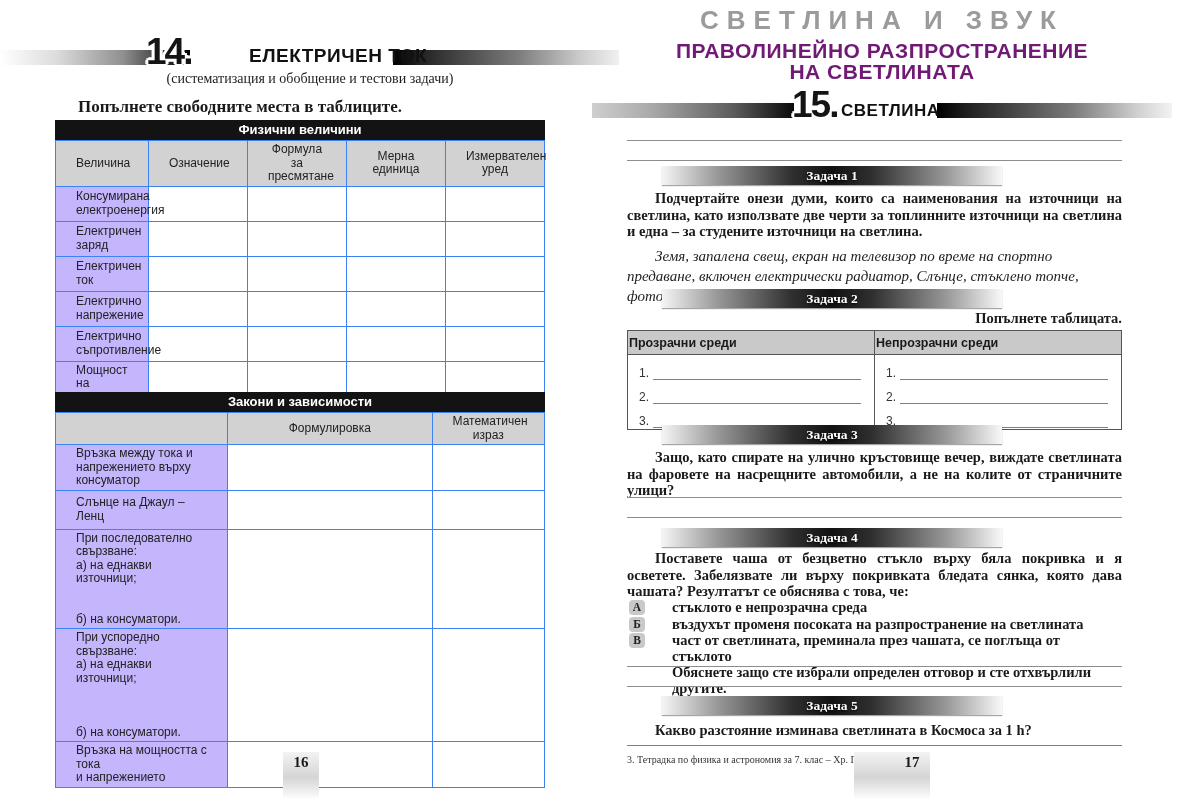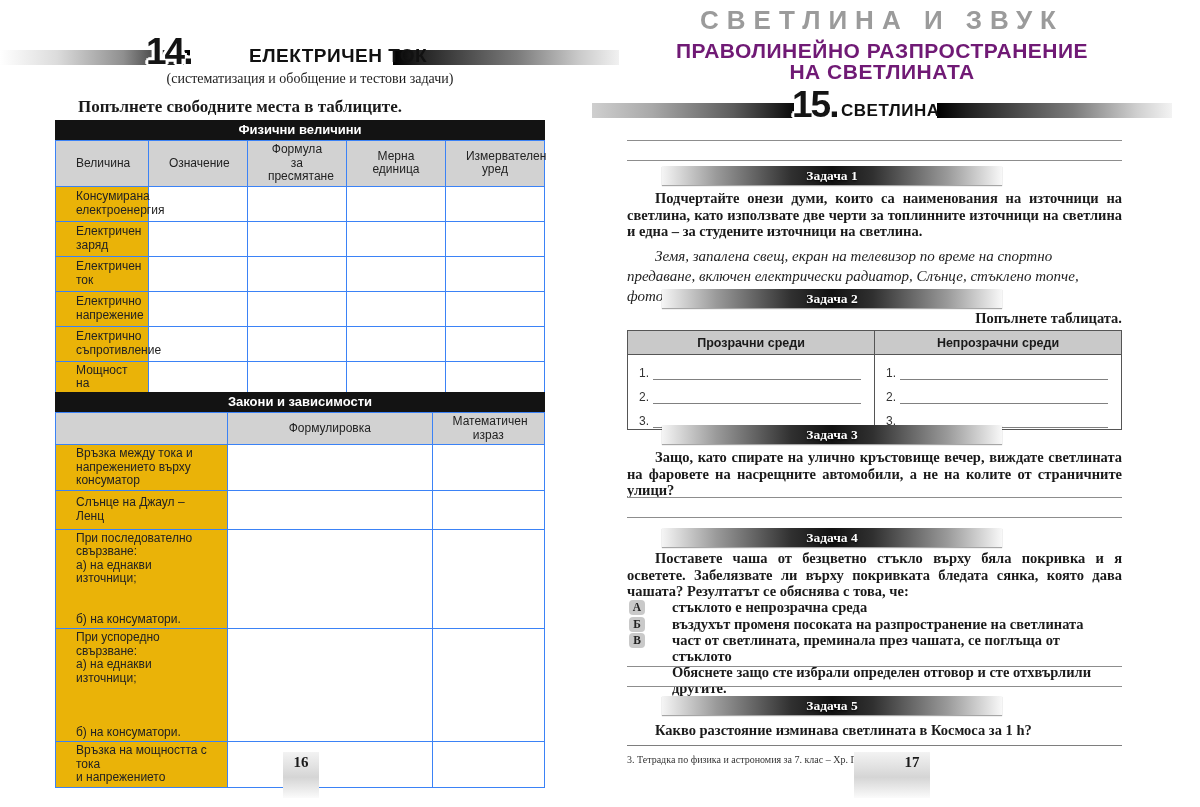--- a/index.html
+++ b/index.html
@@ -43,21 +43,21 @@
 
   .tblwrap{position:absolute;left:55px;width:490px;}
   #tbl1wrap{top:120px;} #tbl2wrap{top:392px;border-radius:15px;}
   .t-title{background:#131313;color:#fff;font-family:"Liberation Sans",sans-serif;
     font-weight:bold;font-size:13px;text-align:center;line-height:20px;height:20px;}
   table.sheet{border-collapse:collapse;width:100%;table-layout:fixed;
     font-family:"Liberation Sans",sans-serif;font-size:12px;color:#222;}
   table.sheet td{border:1px solid #3b82f6;padding:2px 20px;vertical-align:middle;
     white-space:pre-line;line-height:13.5px;}
   table.sheet td.hdr{background:#d2d2d2;text-align:center;}
-  table.sheet td.lbl{background:#eab308;margin-top:29px;}
+  table.sheet td.lbl{background:#c4b5fd;margin-top:29px;}
   table.sheet td.blank{background:#fff;}
   td.vtop{vertical-align:top;padding-top:4px;}
 
   .page-num-strip{position:absolute;width:36px;height:46px;text-align:center;
     background:linear-gradient(180deg,#f3f3f3 0%,#d5d5d5 55%,#fbfbfb 100%);}
   .page-num-strip .pn{font-weight:bold;font-size:15px;padding-top:2px;}
   #pn16{left:283px;top:752px;} #pn17{left:262px;top:752px;padding-left:40px;}
 
   
   .chapter-title{position:absolute;left:0;top:5px;width:580px;text-align:center;
@@ -76,21 +76,21 @@
     line-height:16.5px;text-align:justify;text-indent:28px;}
   .task-italic{position:absolute;left:35px;width:495px;font-style:italic;font-size:15px;
     line-height:20px;text-indent:28px;color:#222;}
   .blank-line{position:absolute;left:35px;width:495px;height:0;border-bottom:1.5px solid #8d8d8d;}
 
   
   #t2table{position:absolute;left:35px;top:330px;width:495px;border-collapse:collapse;
     table-layout:fixed;}
   #t2table td{border:1.5px solid #555;}
   #t2table td.hd{background:#c9c9c9;font-family:"Liberation Sans",sans-serif;
-    font-weight:bold;font-size:12.5px;text-align:center;height:21px;}
+    font-weight:bold;font-size:12.5px;height:21px;}
   #t2table td.bd{height:70px;vertical-align:top;background:#fff;}
   .fill-row{display:flex;align-items:flex-end;margin:9px 12px 0 10px;height:15px;
     font-family:"Liberation Sans",sans-serif;font-size:12px;color:#333;}
   .fill-row .num{margin-right:4px;}
   .fill-row .line{flex:1;border-bottom:1.2px solid #808080;height:100%;}
 
   
   .opt-block{position:absolute;left:37px;width:493px;font-size:14.5px;font-weight:bold;}
   .opt-row{display:flex;align-items:flex-start;line-height:15.5px;margin-bottom:1px;}
   .opt-badge{flex:0 0 16px;height:15px;border-radius:4px;background:#c9c9c9;

